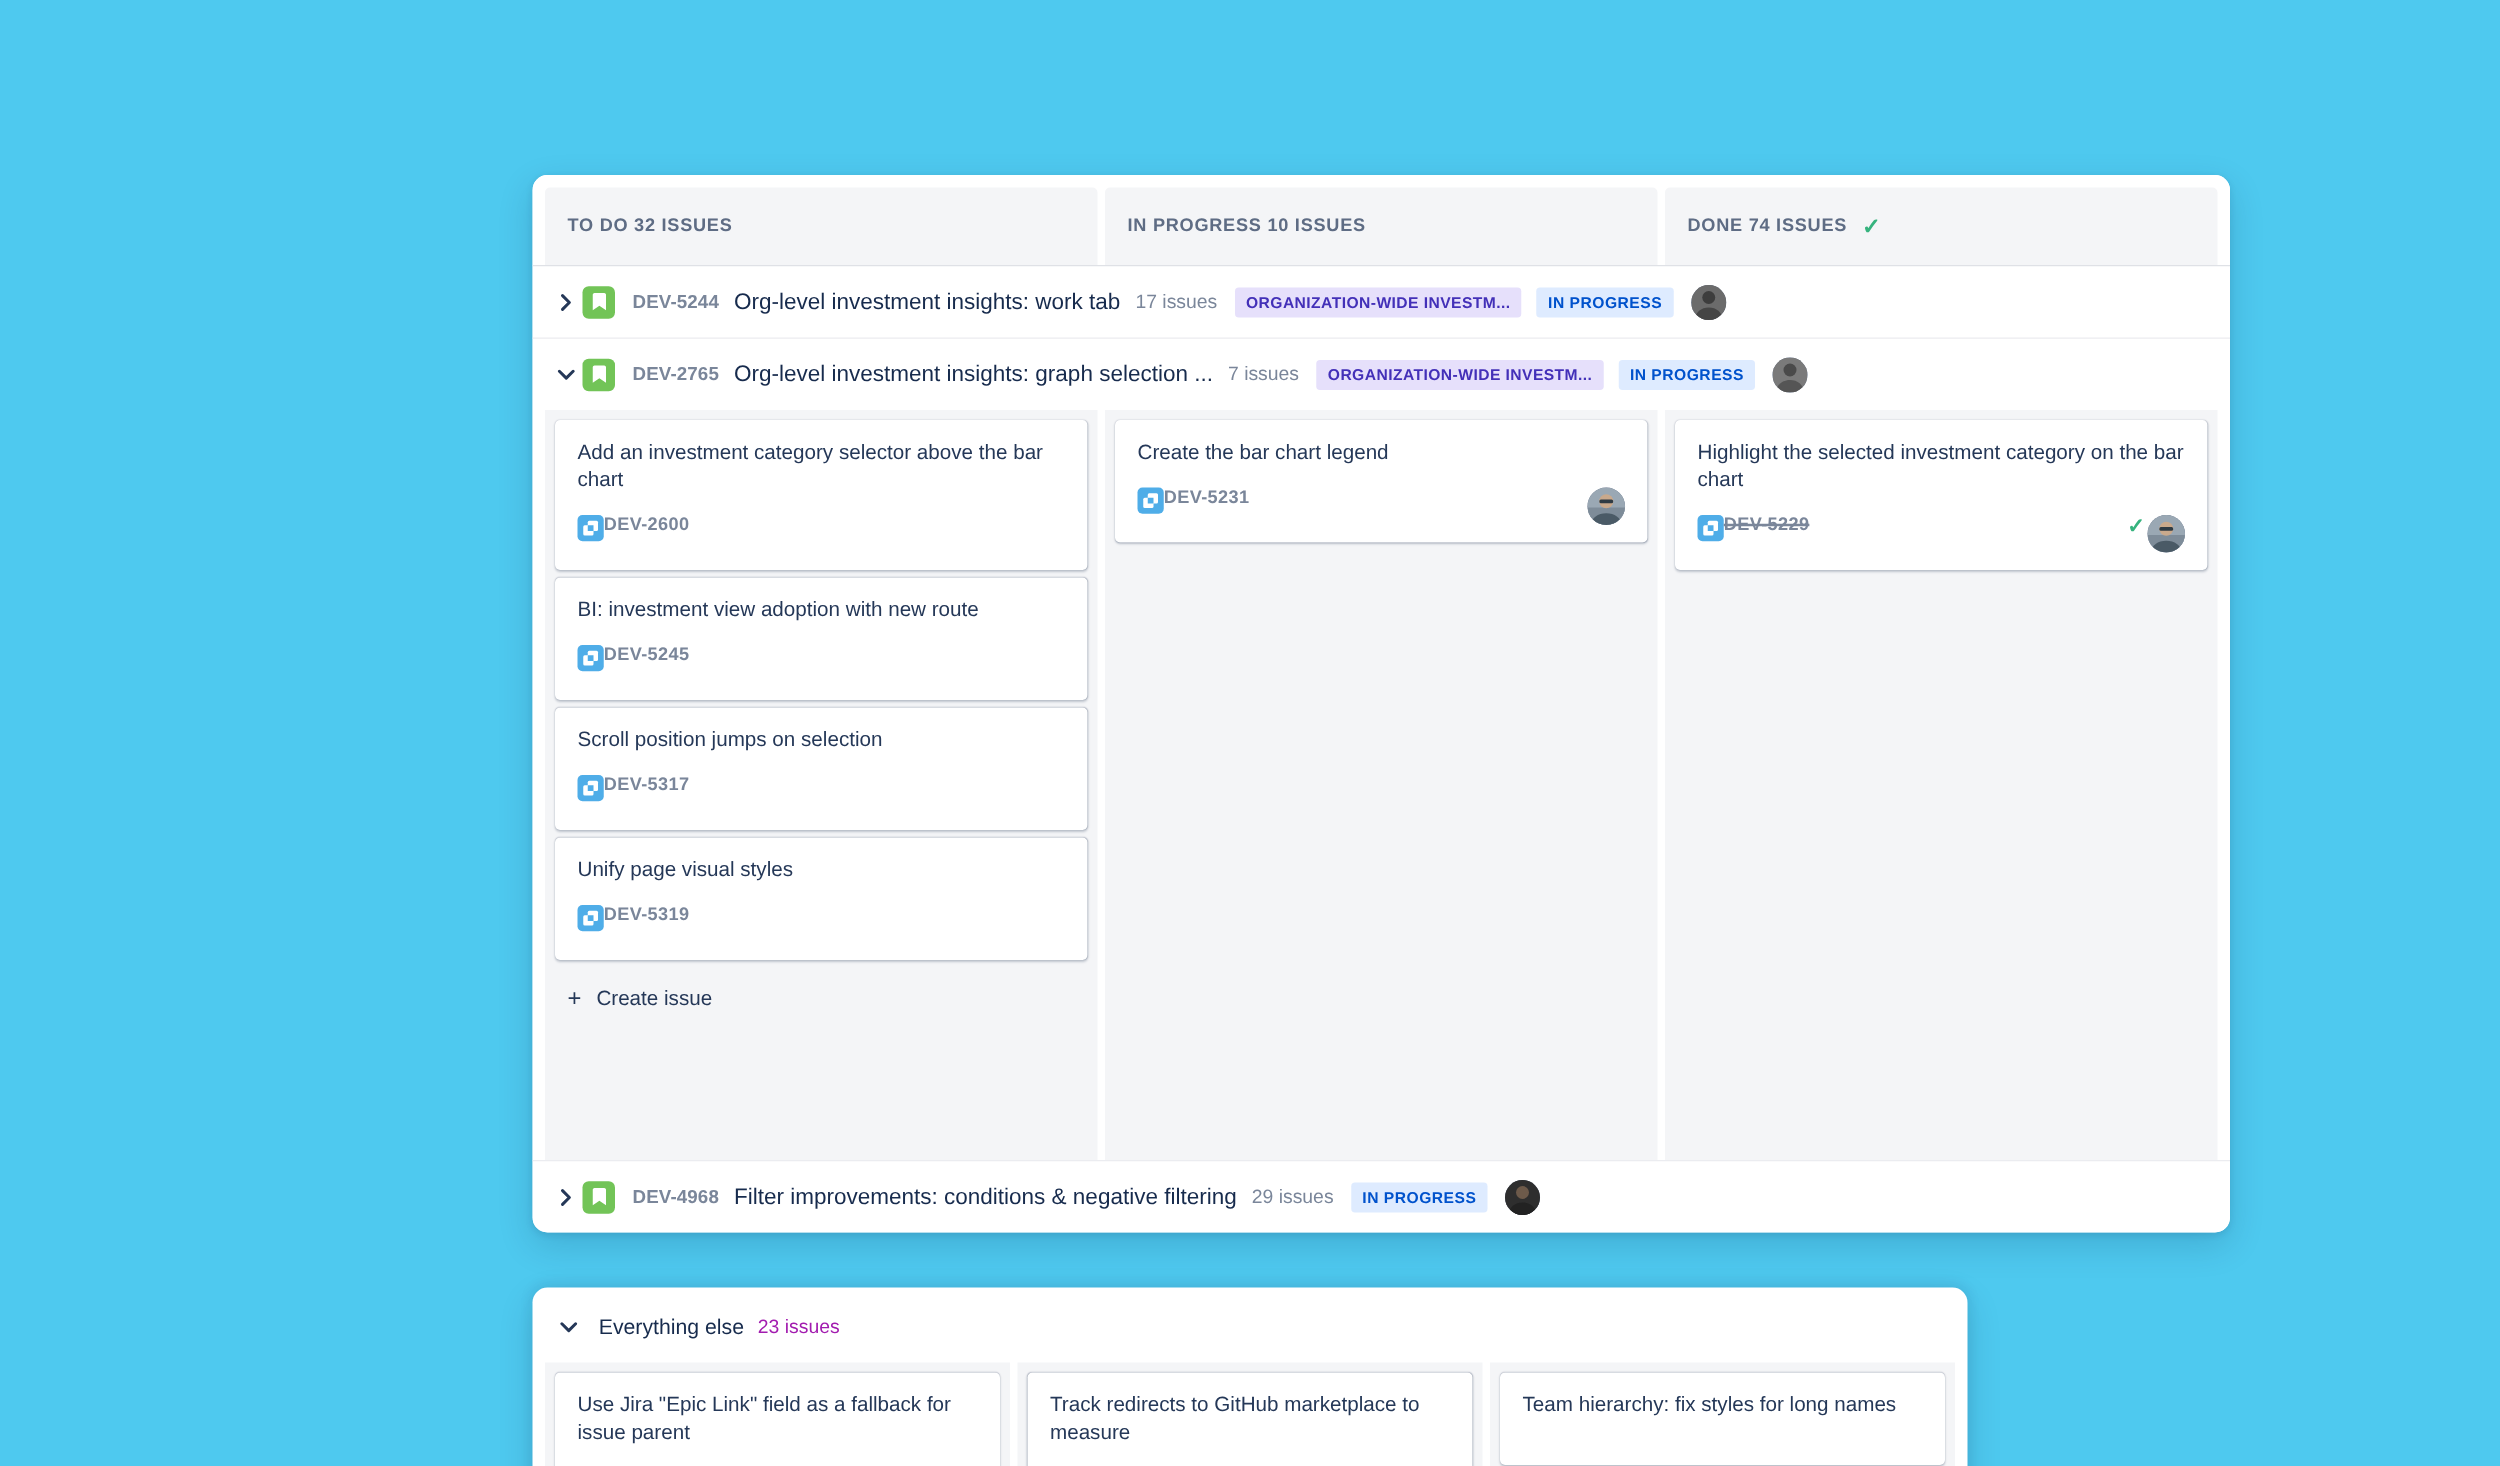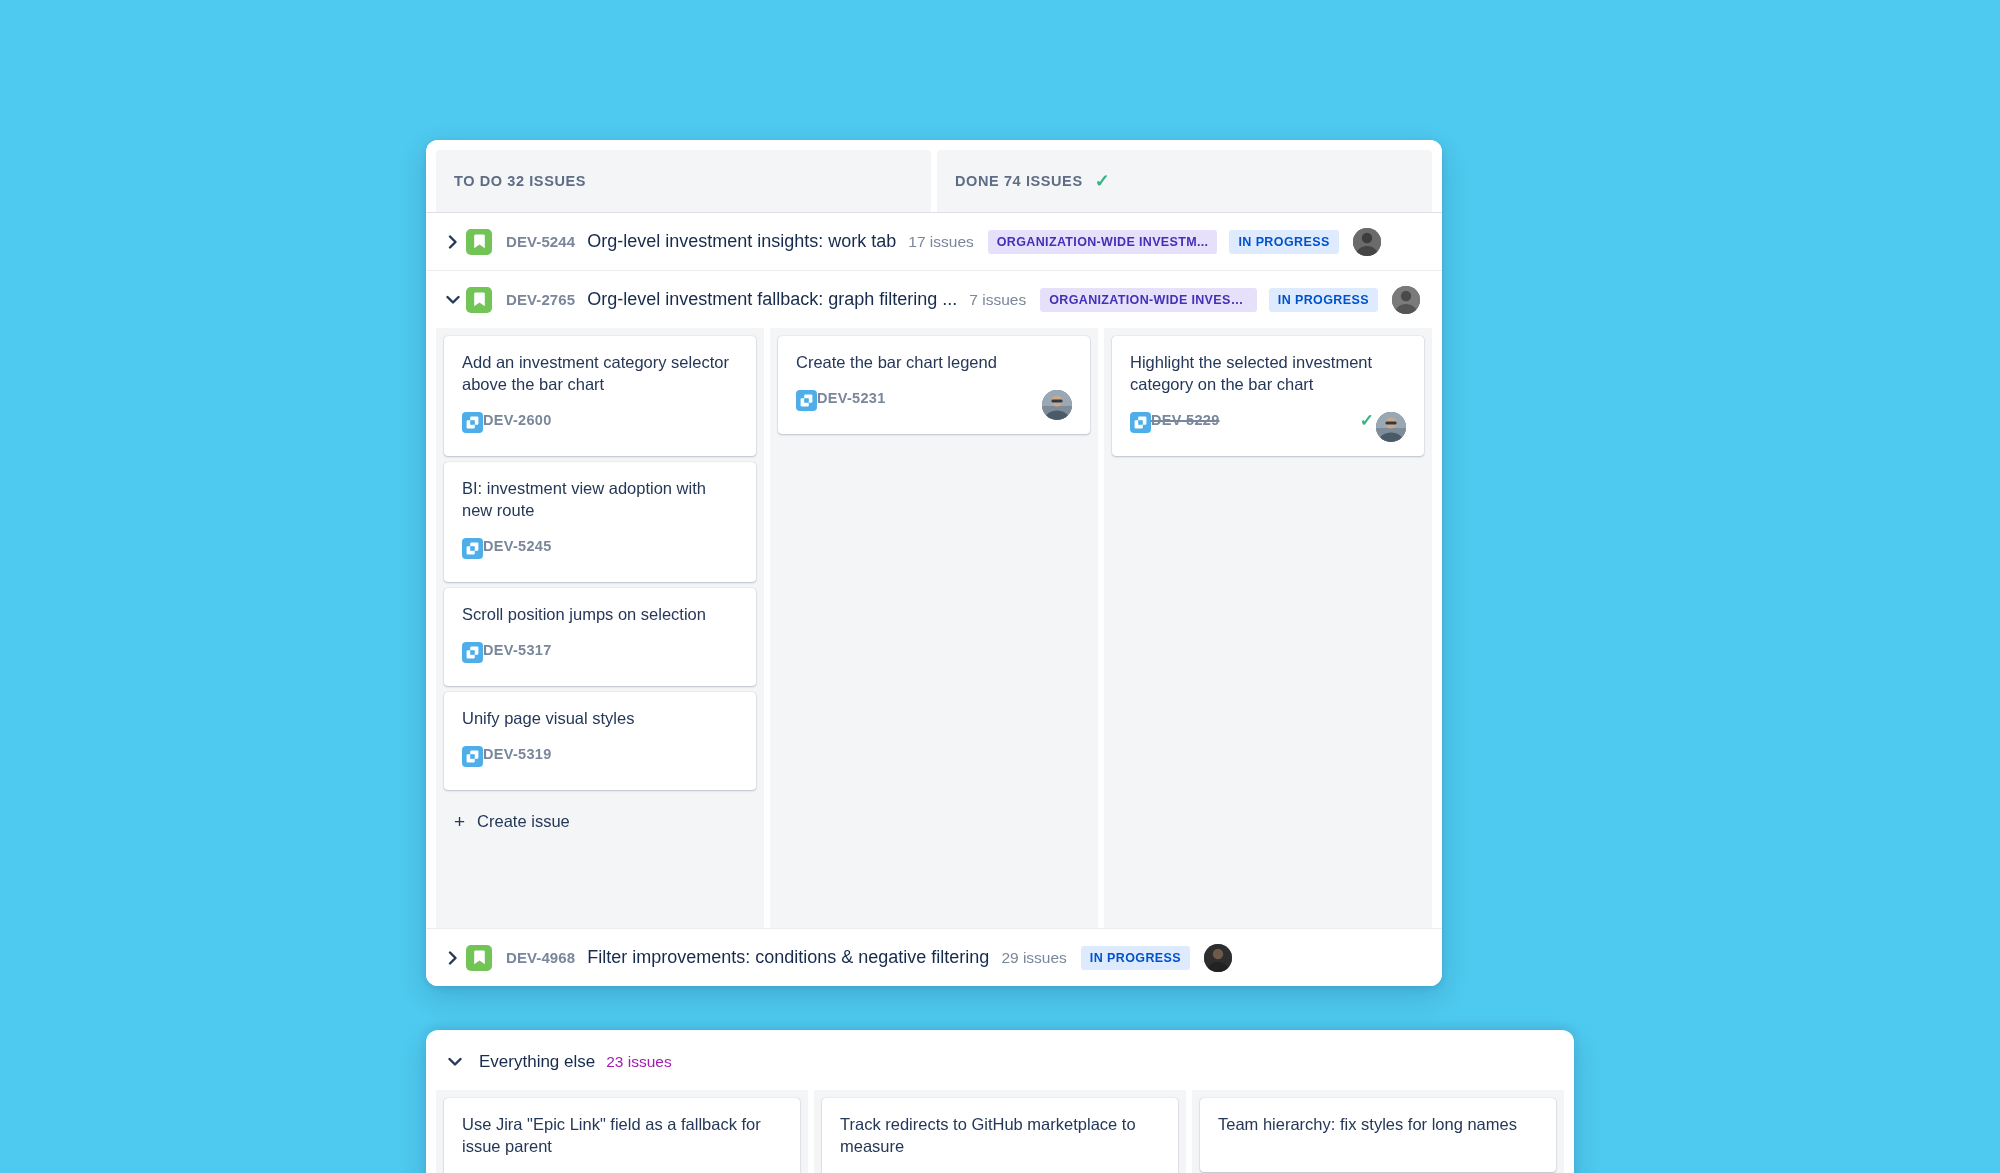--- a/index.html
+++ b/index.html
@@ -20,21 +20,21 @@
     position: relative;
     width: 2000px;
     height: 1173px;
   }
 
   
   .board-panel {
     position: absolute;
     left: 426px;
     top: 140px;
-    width: 1016px;
+    width: 1358px;
     background: #ffffff;
     border-radius: 12px;
     box-shadow: 0 10px 28px rgba(9, 30, 66, 0.16),
                 0 2px 6px rgba(9, 30, 66, 0.10);
     overflow: hidden;
   }
 
   
   .column-headers {
     display: flex;
@@ -296,20 +296,23 @@
 </head>
 <body>
 
 <div class="page">
 
   <div class="board-panel">
 
     <div class="column-headers">
       <div class="column-header">
         <span class="column-header-label">TO DO 32 ISSUES</span>
+      </div>
+      <div class="column-header">
+        <span class="column-header-label">IN PROGRESS 10 ISSUES</span>
       </div>
       <div class="column-header">
         <span class="column-header-label">DONE 74 ISSUES</span>
         <span class="header-check">✓</span>
       </div>
     </div>
 
     <div class="epic-row first">
       <span class="chevron">
         <svg width="10" height="14" viewBox="0 0 10 14" fill="none">
@@ -340,21 +343,21 @@
         <svg width="14" height="10" viewBox="0 0 14 10" fill="none">
           <path d="M1.5 2L7 7.5L12.5 2" stroke="#253858" stroke-width="2.4" stroke-linecap="round" stroke-linejoin="round"></path>
         </svg>
       </span>
       <span class="epic-icon">
         <svg width="13" height="16" viewBox="0 0 13 16">
           <path d="M1.2 1.6A1.4 1.4 0 0 1 2.6 0.4h7.8a1.4 1.4 0 0 1 1.4 1.2v12.6L6.5 10.6 1.2 14.2z" fill="#ffffff"></path>
         </svg>
       </span>
       <span class="epic-key">DEV-2765</span>
-      <span class="epic-title">Org-level investment fallback: graph filtering ...</span>
+      <span class="epic-title">Org-level investment insights: graph selection ...</span>
       <span class="epic-count">7 issues</span>
       <span class="epic-label">ORGANIZATION-WIDE INVESTM...</span>
       <span class="status-badge">IN PROGRESS</span>
       <span class="avatar sm">
         <svg viewBox="0 0 28 28">
           <rect width="28" height="28" fill="#7a7a7a"></rect>
           <circle cx="14" cy="10" r="5.2" fill="#4a4a4a"></circle>
           <path d="M3 28c0-6.2 5-10 11-10s11 3.8 11 10z" fill="#555"></path>
         </svg>
       </span>

